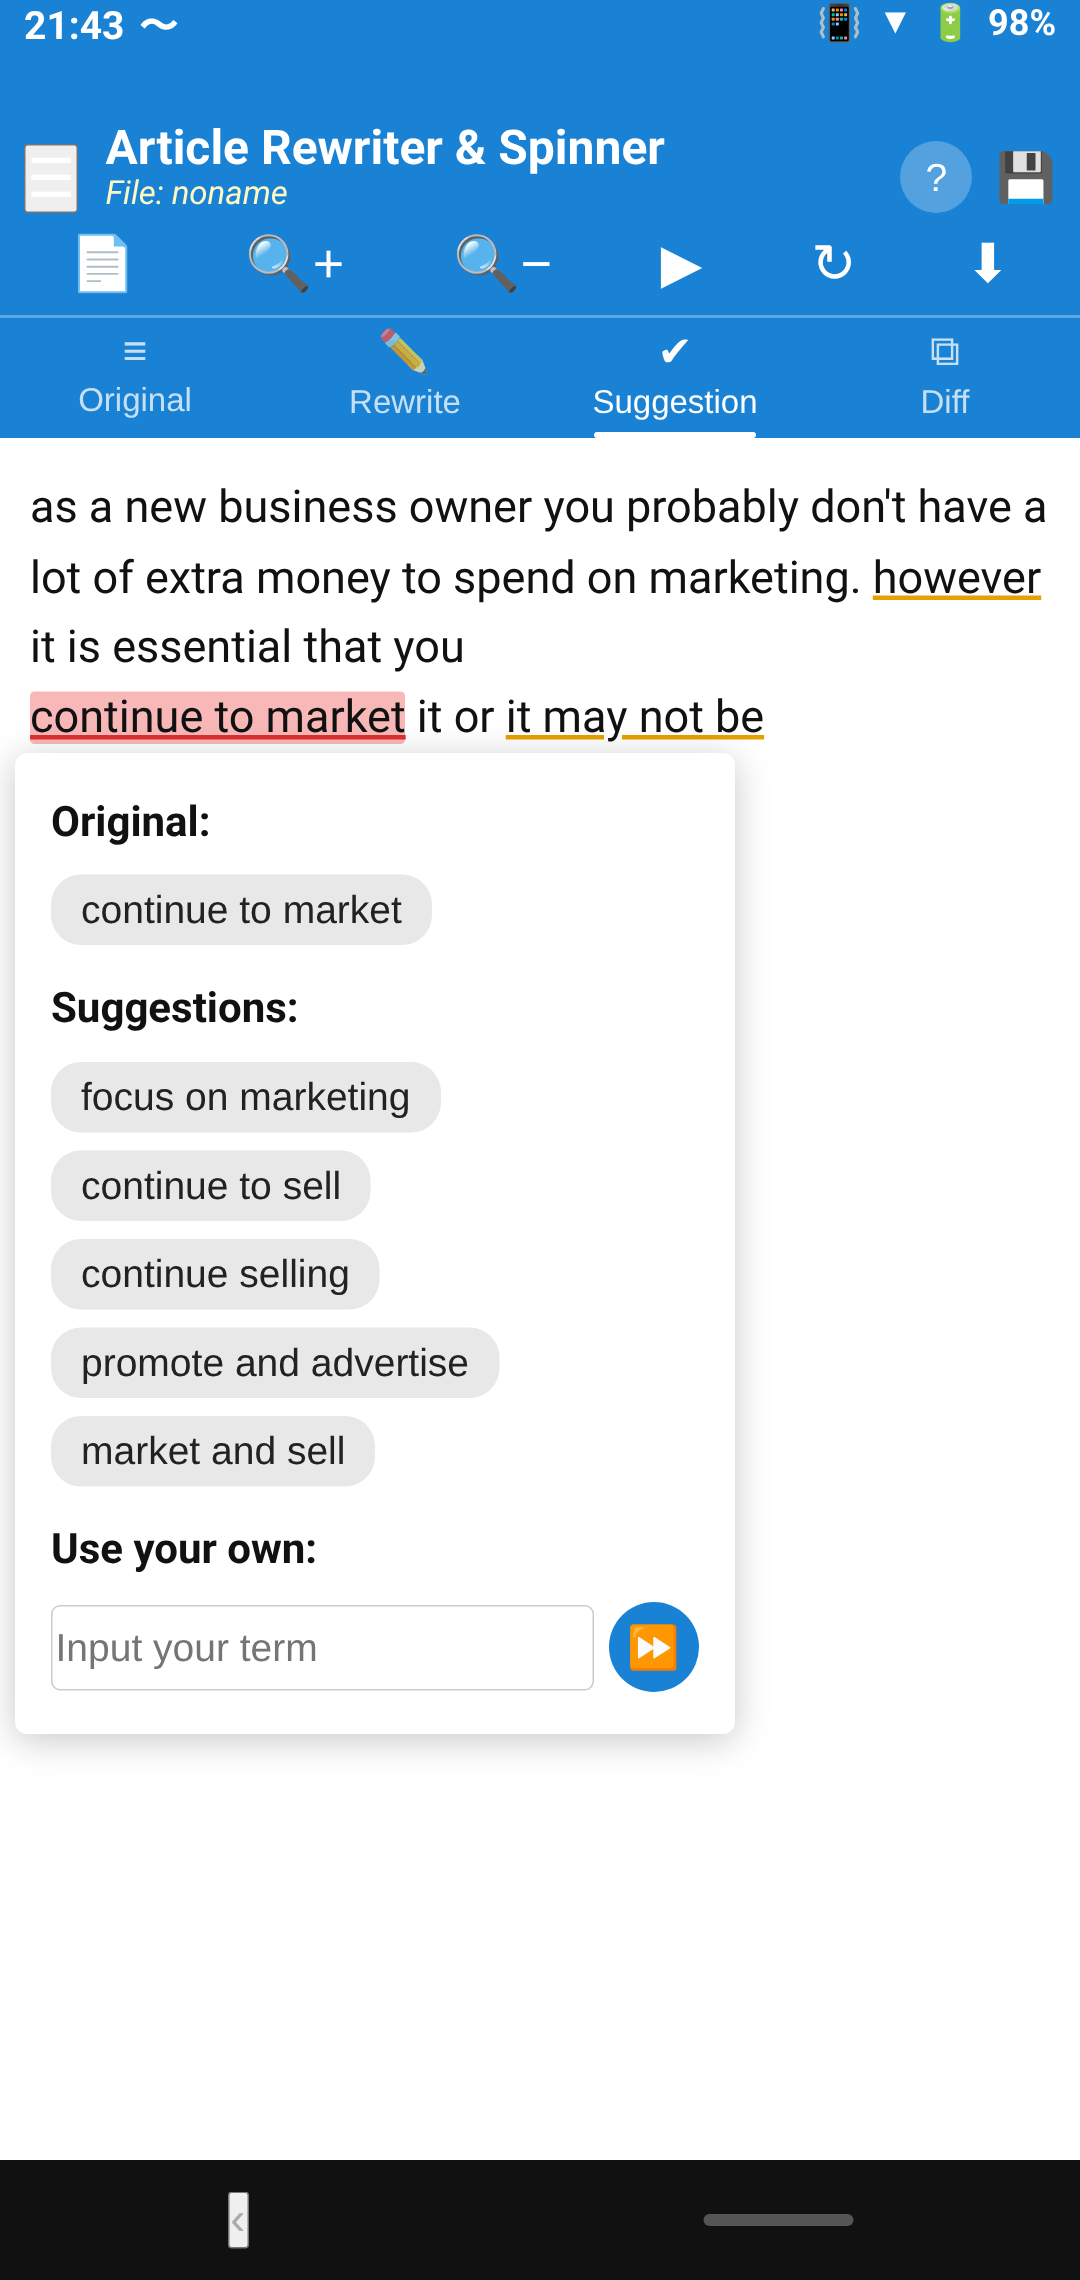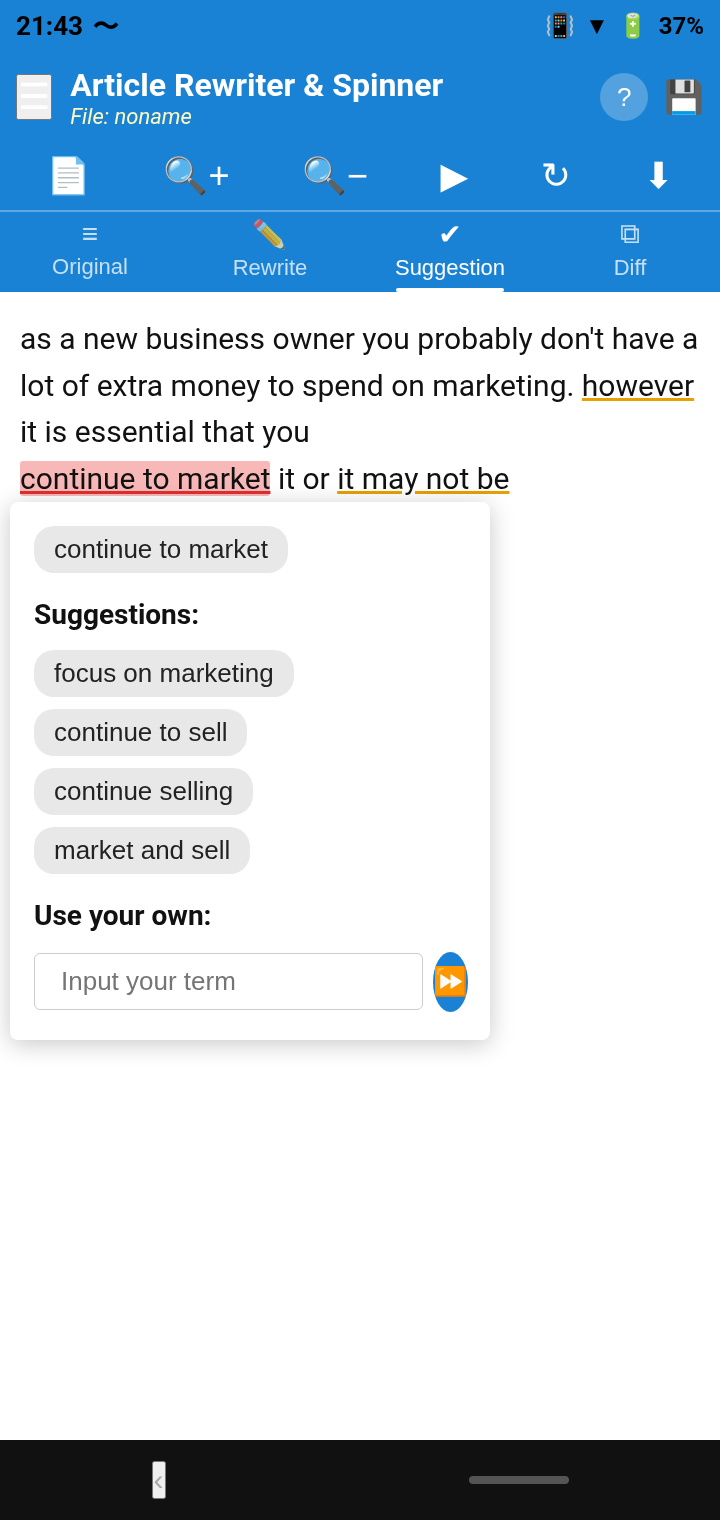--- a/index.html
+++ b/index.html
@@ -4,36 +4,36 @@
   <meta name="viewport" content="width=720px">
   <style>
     * { margin: 0; padding: 0; box-sizing: border-box; }
     body { width: 720px; min-height: 1520px; background: #fff; font-family: 'Roboto', Arial, sans-serif; overflow-x: hidden; }
 
     
     .status-bar {
       background: #1a82d4;
       height: 52px;
       display: flex;
-      align-items: center;
+      align-items: flex-start;
       justify-content: space-between;
       padding: 0 16px;
-      color: #000000;
+      color: #ffffff;
       font-size: 26px;
       font-weight: bold;
     }
     .status-left { display: flex; align-items: center; gap: 10px; }
     .status-right { display: flex; align-items: center; gap: 10px; font-size: 24px; }
 
     
     .app-toolbar {
       background: #1a82d4;
       height: 90px;
       display: flex;
-      align-items: center;
+      align-items: flex-end;
       padding: 0 16px;
       gap: 18px;
     }
     .toolbar-menu-icon { color: #fff; font-size: 36px; cursor: pointer; }
     .toolbar-title-block { flex: 1; }
     .toolbar-title { color: #fff; font-size: 32px; font-weight: bold; }
     .toolbar-subtitle { color: #fef9c3; font-size: 22px; font-style: italic; }
     .toolbar-actions { display: flex; gap: 16px; align-items: center; }
     .toolbar-icon-btn { color: #fff; font-size: 32px; cursor: pointer; background: none; border: none; }
     .toolbar-icon-btn.circle {
@@ -133,21 +133,21 @@
       font-size: 28px;
       font-weight: bold;
       color: #111;
       margin-bottom: 14px;
     }
     .use-own-input-row { display: flex; gap: 10px; align-items: center; }
     .use-own-input {
       flex: 1;
       border: 1.5px solid #ccc;
       border-radius: 6px;
-      padding: 12px 26px;
+      padding: 12px 2px;
       font-size: 26px;
       color: #999;
       outline: none;
     }
     .use-own-go-btn {
       width: 60px; height: 60px;
       background: #1a82d4;
       border: none; border-radius: 50%;
       display: flex; align-items: center; justify-content: center;
       cursor: pointer;
@@ -177,21 +177,21 @@
 
 <div class="status-bar">
   <div class="status-left">
     <span>21:43</span>
     <span>〜</span>
   </div>
   <div class="status-right">
     <span>📳</span>
     <span>▼</span>
     <span>🔋</span>
-    <span>37%</span>
+    <span>98%</span>
   </div>
 </div>
 
 <div class="app-toolbar">
   <button class="toolbar-menu-icon">☰</button>
   <div class="toolbar-title-block">
     <div class="toolbar-title">Article Rewriter &amp; Spinner</div>
     <div class="toolbar-subtitle">File: noname</div>
   </div>
   <div class="toolbar-actions">
@@ -228,29 +228,31 @@
   </button>
 </div>
 
 <div class="content-area">
   <div class="text-block">
     <span>as a </span><span class="underline-plain">new business owner</span><span> </span><span class="underline-plain">you probably</span><span> don't </span><span class="underline-plain">have a</span><span> </span><span class="underline-plain">lot of extra</span><span> </span><span class="underline-plain">money to spend</span><span> </span><span class="underline-plain">on</span><span> </span><span class="underline-plain">marketing.</span><span> </span><span class="underline-orange">however</span><span> it is </span><span class="underline-plain">essential</span><span> that </span><span class="underline-plain">you</span><br>
     <span class="highlight-red">continue to market</span><span> it or </span><span class="underline-orange">it may not be</span>
   </div>
 
   <div class="popup-card">
+    <div class="popup-section-title">Original:</div>
     <div class="chip-container">
       <button class="chip">continue to market</button>
     </div>
 
     <div class="popup-section-title">Suggestions:</div>
     <div class="chip-container">
       <button class="chip">focus on marketing</button>
       <button class="chip">continue to sell</button>
       <button class="chip">continue selling</button>
+      <button class="chip">promote and advertise</button>
       <button class="chip">market and sell</button>
     </div>
 
     <div class="use-own-section">
       <div class="use-own-title">Use your own:</div>
       <div class="use-own-input-row">
         <input class="use-own-input" type="text" placeholder="Input your term" style="">
         <button class="use-own-go-btn">
           <span>⏩</span>
         </button>

